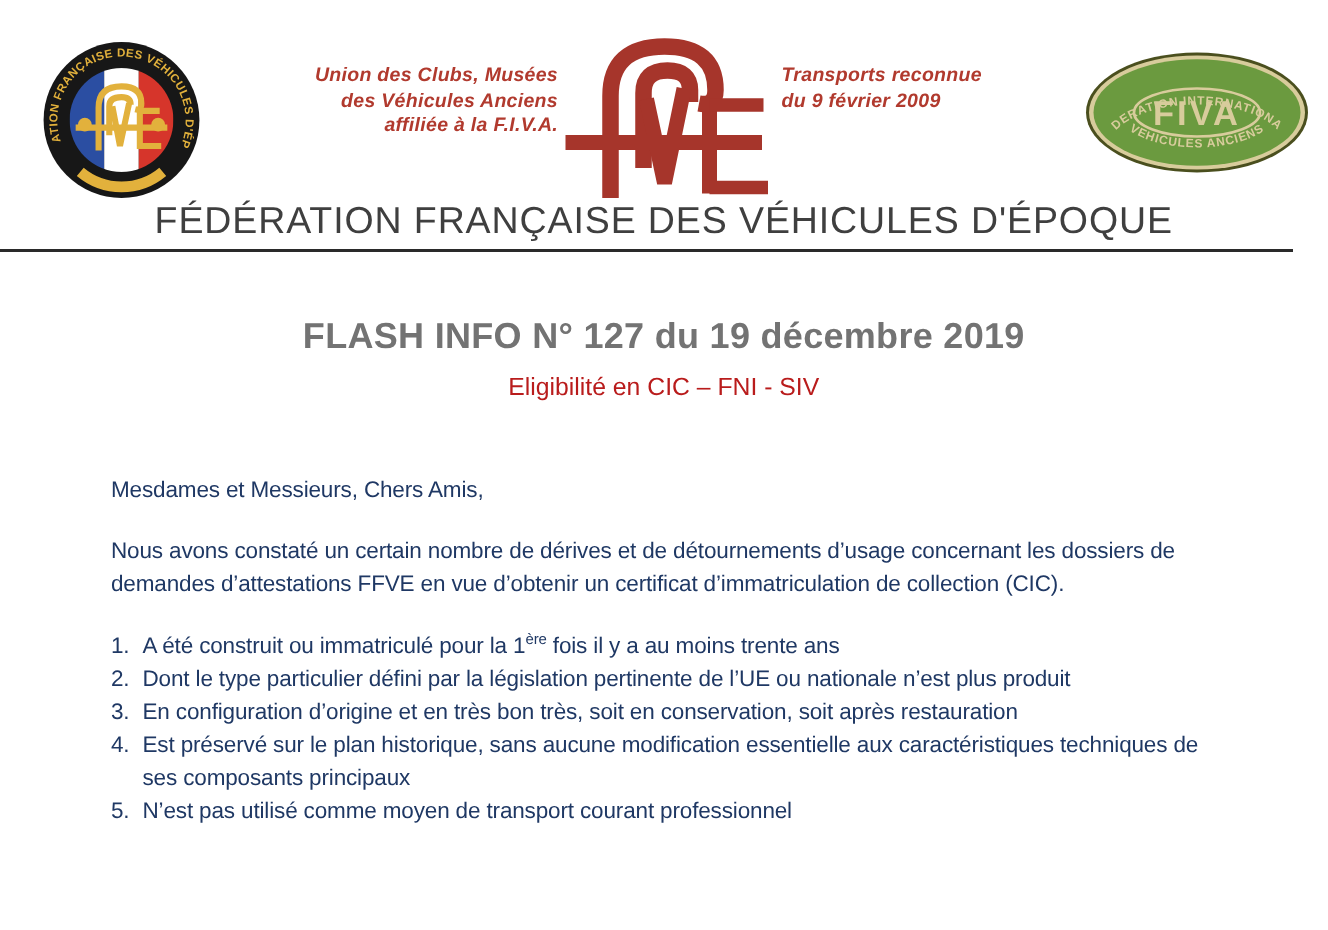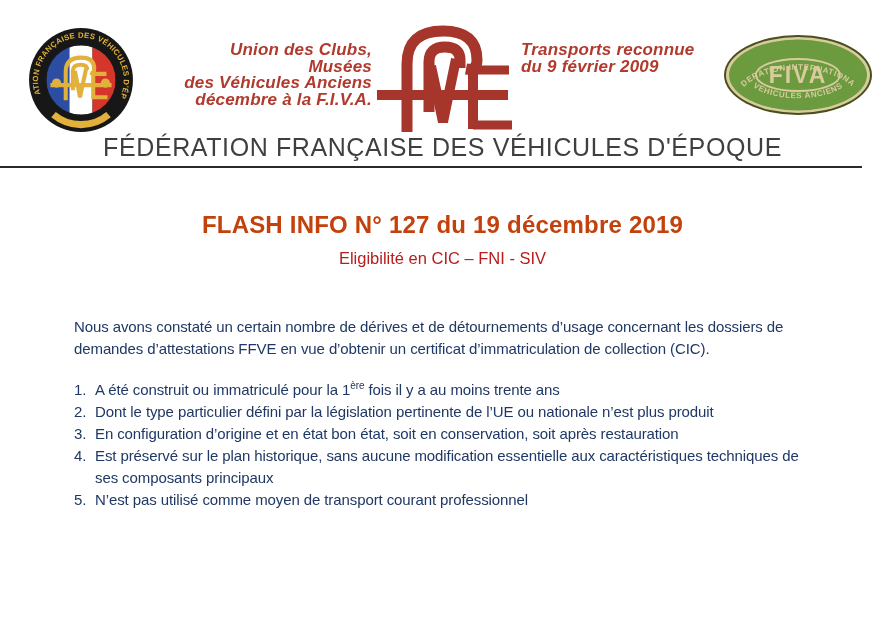--- a/index.html
+++ b/index.html
@@ -4,38 +4,38 @@
 <style>
   html,body { margin:0; padding:0; background:#fff; }
   .page {
     position:relative; width:885px; height:620px; background:#ffffff;
     font-family:"Liberation Sans", sans-serif; overflow:hidden;
   }
   
   .round-logo { position:absolute; left:28px; top:25px; width:106px; height:110px; }
   .script-block {
     position:absolute; color:#b13a2e; font-style:italic; font-weight:bold;
-    font-size:17px; line-height:16.5px; letter-spacing:0.2px;
+    font-size:13px; line-height:16.5px; letter-spacing:0.2px;
   }
   .union-block { left:178px; top:42px; width:194px; text-align:right; }
   .assoc-block { left:521px; top:42px; width:180px; text-align:left; }
   .monogram-logo { position:absolute; left:376px; top:16px; width:138px; height:118px; }
   .fiva-logo { position:absolute; left:722px; top:33px; width:152px; height:84px; }
   .banner {
     position:absolute; left:0; top:133px; width:100%; text-align:center;
     font-size:25px; font-weight:400; color:#3f3f3f; letter-spacing:0.6px;
   }
   .header-rule {
     position:absolute; left:0; top:166px; width:862px; height:0;
     border-top:2px solid #2a2a2a;
   }
   
   .doc-title {
     position:absolute; left:0; top:211px; width:100%; text-align:center;
-    font-size:24px; font-weight:bold; color:#c2410c; letter-spacing:0.2px;
+    font-size:24px; font-weight:bold; color:#737373; letter-spacing:0.2px;
   }
   .doc-subtitle {
     position:absolute; left:0; top:249px; width:100%; text-align:center;
     font-size:16.5px; color:#b91c1c;
   }
   .doc-body {
     position:absolute; left:74px; top:316px; width:748px;
     color:#1f3864; font-size:15px; line-height:22px; letter-spacing:-0.1px;
   }
   .doc-body .block { margin:0 0 19px 0; }
@@ -73,21 +73,21 @@
     <circle cx="76" cy="57" r="4.5" fill="#e2b13c"></circle>
     <path d="M 25,88 A 42,42 0 0 0 79,88" stroke="#e2b13c" stroke-width="7" fill="none"></path>
     <text font-size="7.6" fill="#e2b13c" letter-spacing="0.3" font-weight="bold">
       <textPath href="#ringTextPath" startOffset="50%" text-anchor="middle">FÉDÉRATION FRANÇAISE DES VÉHICULES D'ÉPOQUE</textPath>
     </text>
   </svg>
 
   <div class="script-block union-block">
     <div>Union des Clubs, Musées</div>
     <div>des Véhicules Anciens</div>
-    <div>décembre à la F.I.V.A.</div>
+    <div>affiliée à la F.I.V.A.</div>
   </div>
 
   <svg class="monogram-logo" viewBox="0 0 138 118">
     <g stroke="#a6352b" fill="none">
       <path stroke-width="11" d="M31,116 V48 Q31,15 67,15 Q101,15 101,44 Q101,55 90,53"></path>
       <path stroke-width="11" d="M53,96 V46 Q53,31 69,31 Q84,31 84,44 V52"></path>
       <path stroke-width="10" d="M55,50 L67,106 L80,43"></path>
       <path stroke-width="10" d="M1,79 H132"></path>
       <path stroke-width="10" d="M97,50 V113"></path>
       <path stroke-width="9" d="M97,54 H133"></path>
@@ -118,34 +118,35 @@
     </text>
   </svg>
 
   <div class="banner">FÉDÉRATION FRANÇAISE DES VÉHICULES D'ÉPOQUE</div>
   <div class="header-rule"></div>
 
   <div class="doc-title">FLASH INFO N° 127 du 19 décembre 2019</div>
   <div class="doc-subtitle">Eligibilité en CIC – FNI - SIV</div>
 
   <div class="doc-body">
+    <div class="block">Mesdames et Messieurs, Chers Amis,</div>
     <div class="block">Nous avons constaté un certain nombre de dérives et de détournements d’usage concernant les dossiers de demandes d’attestations FFVE en vue d’obtenir un certificat d’immatriculation de collection (CIC).</div>
 
     <div class="num-list">
       <div class="list-item">
         <span class="li-num">1.</span>
         <span class="li-text"><span>A été construit ou immatriculé pour la 1</span><sup class="ord">ère</sup><span> fois il y a au moins trente ans</span></span>
       </div>
       <div class="list-item">
         <span class="li-num">2.</span>
         <span class="li-text"><span>Dont le type particulier défini par la législation pertinente de l’UE ou nationale n’est plus produit</span><sup class="ord"></sup><span></span></span>
       </div>
       <div class="list-item">
         <span class="li-num">3.</span>
-        <span class="li-text"><span>En configuration d’origine et en état bon état, soit en conservation, soit après restauration</span><sup class="ord"></sup><span></span></span>
+        <span class="li-text"><span>En configuration d’origine et en très bon très, soit en conservation, soit après restauration</span><sup class="ord"></sup><span></span></span>
       </div>
       <div class="list-item">
         <span class="li-num">4.</span>
         <span class="li-text"><span>Est préservé sur le plan historique, sans aucune modification essentielle aux caractéristiques techniques de ses composants principaux</span><sup class="ord"></sup><span></span></span>
       </div>
       <div class="list-item">
         <span class="li-num">5.</span>
         <span class="li-text"><span>N’est pas utilisé comme moyen de transport courant professionnel</span><sup class="ord"></sup><span></span></span>
       </div>
     </div>

